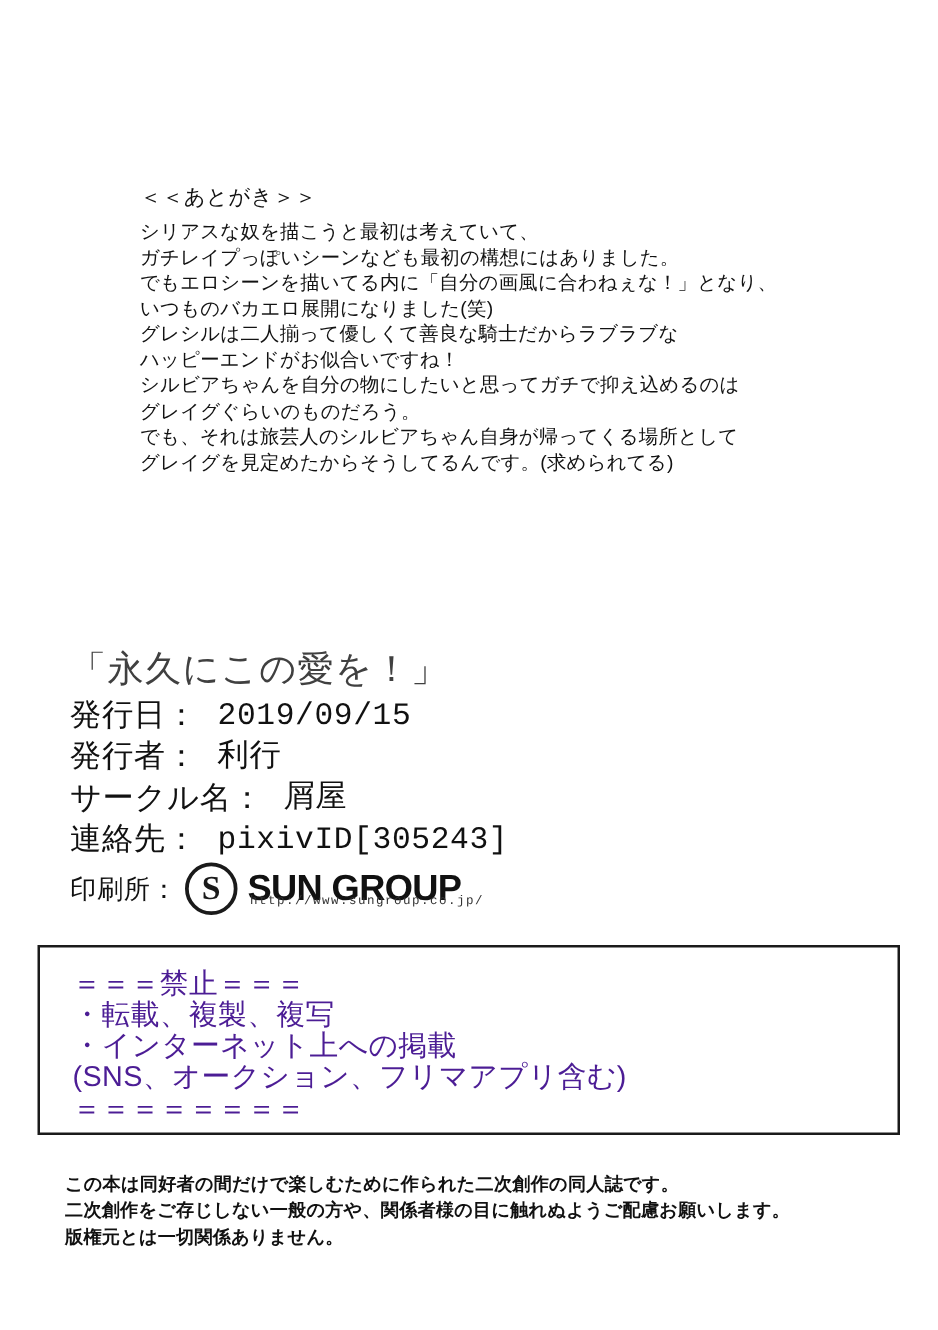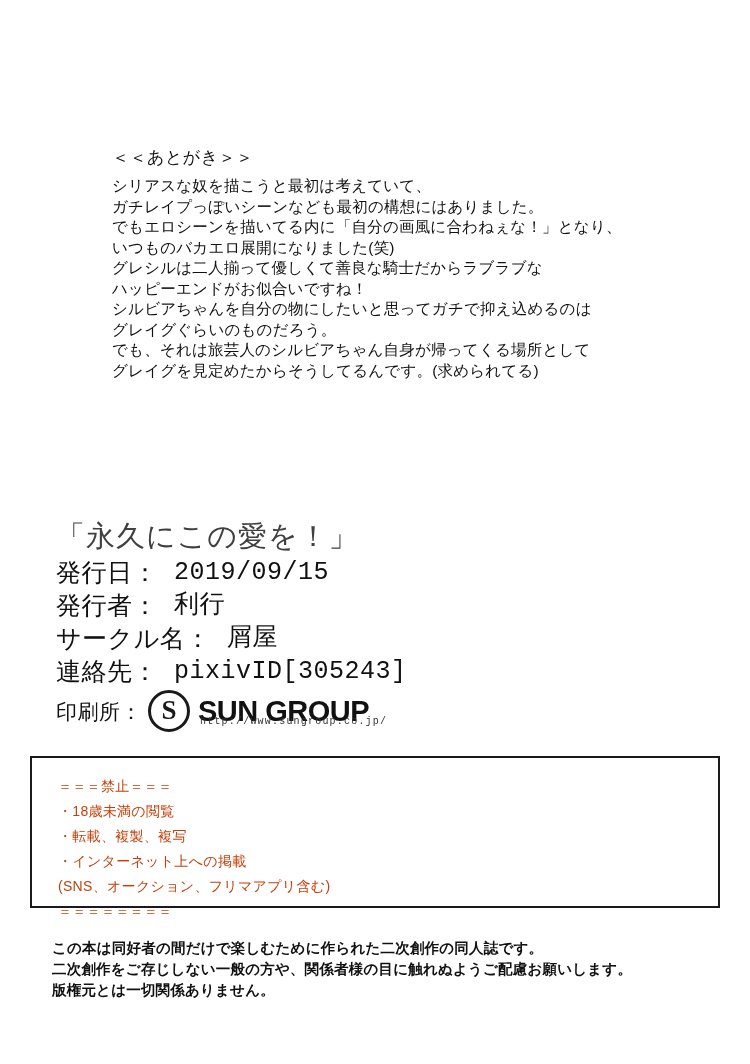--- a/index.html
+++ b/index.html
@@ -141,23 +141,23 @@
     top: 756px;
     width: 690px;
     height: 152px;
     border: 2px solid #1a1a1a;
     box-sizing: border-box;
   }
   .notice-inner {
     padding: 16px 0 0 26px;
   }
   .notice-inner div {
-    font-size: 14px;
+    font-size: 23px;
     line-height: 25px;
-    color: #c2410c;
+    color: #4c1d95;
     white-space: nowrap;
     letter-spacing: 0.3px;
   }
 
   
   .footnote {
     position: absolute;
     left: 52px;
     top: 938px;
     width: 660px;
@@ -223,21 +223,20 @@
         </span>
         <span class="logo-text">SUN GROUP</span>
         <span class="logo-url">http://www.sungroup.co.jp/</span>
       </span>
     </div>
   </section>
 
   <section class="notice-box">
     <div class="notice-inner">
       <div>＝＝＝禁止＝＝＝</div>
-      <div>・18歳未満の閲覧</div>
       <div>・転載、複製、複写</div>
       <div>・インターネット上への掲載</div>
       <div>(SNS、オークション、フリマアプリ含む)</div>
       <div>＝＝＝＝＝＝＝＝</div>
     </div>
   </section>
 
   <section class="footnote">
     <div>この本は同好者の間だけで楽しむために作られた二次創作の同人誌です。</div>
     <div>二次創作をご存じしない一般の方や、関係者様の目に触れぬようご配慮お願いします。</div>

